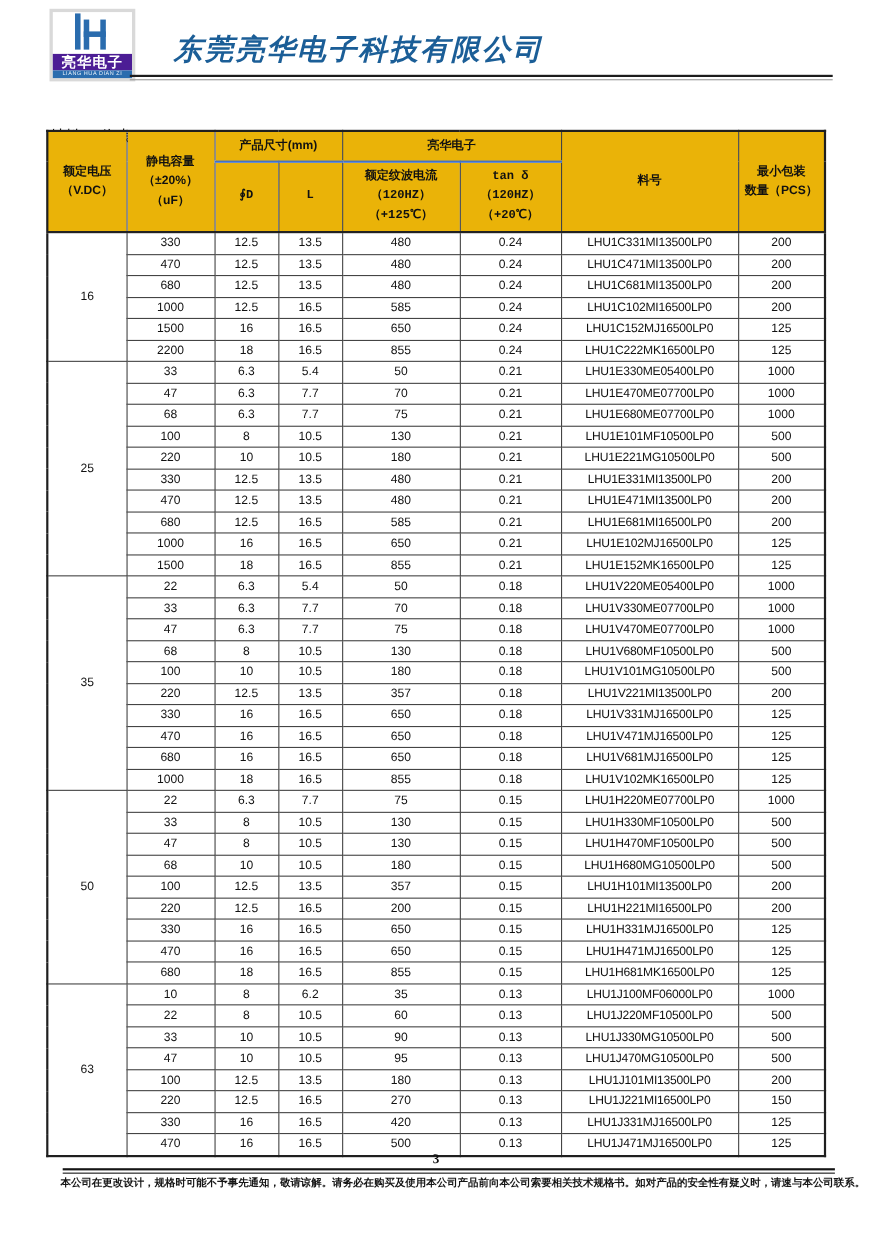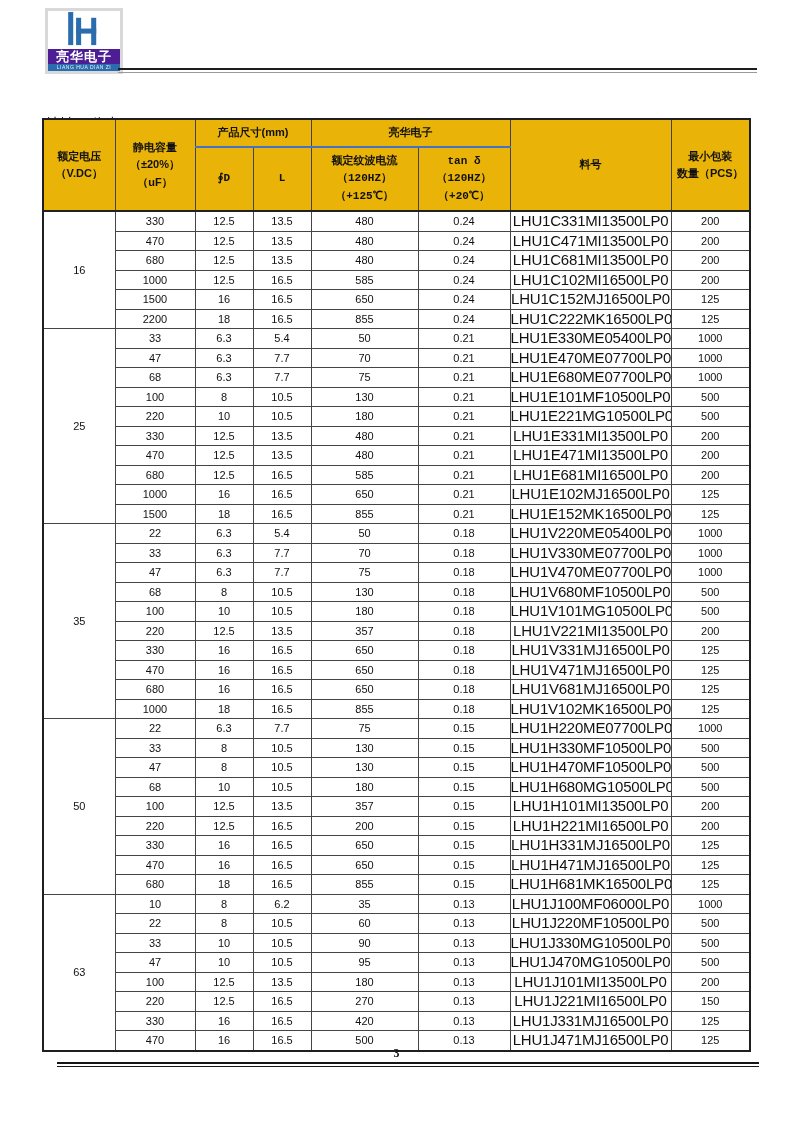--- a/index.html
+++ b/index.html
@@ -51,21 +51,21 @@
   }
   .spec-table thead th {
     font-size:11px; font-weight:bold; white-space:pre-line; line-height:1.55;
     background:#eab308;
   }
   .spec-table thead tr.h1 th { height:26px; }
   .spec-table thead tr.h2 th { height:62px;font-family:Liberation Mono, monospace; }
   .spec-table thead { border-bottom:2px solid #222; }
   .group-th { border-bottom:2px solid #4472C4 !important; }
   .spec-table tbody td { font-size:11px; height:18.5px; line-height:18.5px; white-space:nowrap; }
-  .spec-table tbody td.part-no { font-size:15px; letter-spacing:-0.2px; }
+  .spec-table tbody td.part-no { font-size:11px; letter-spacing:-0.2px; }
   .spec-table tbody tr.group-first td { border-top:1.5px solid #2c2c2c; }
   .voltage-cell { font-size:11px; }
 
   
   .page-number {
     position:absolute; left:0; top:1046px; width:793px; text-align:center;
     font-family:"Liberation Serif", serif; font-weight:bold; font-size:12px;
   }
   .footer-rule {
     position:absolute; left:57px; top:1062px; width:702px; height:2px;
@@ -87,20 +87,21 @@
       <svg width="46" height="36" viewBox="0 0 64 50">
         <rect x="10" y="0" width="7" height="46" fill="#2a6cae"></rect>
         <rect x="21" y="8" width="7" height="38" fill="#2a6cae"></rect>
         <rect x="42" y="8" width="7" height="38" fill="#2a6cae"></rect>
         <rect x="21" y="23" width="28" height="7" fill="#2a6cae"></rect>
       </svg>
     </span>
     <div class="logo-band">亮华电子</div>
     <div class="logo-sub">LIANG HUA DIAN ZI</div>
   </div>
+  <div class="company-name">东莞亮华电子科技有限公司</div>
   <div class="header-rule"></div>
 
   <div class="page-title">特性一览表 2</div>
 
   <table class="spec-table">
     <colgroup>
       <col style="width:72px">
         <col style="width:80px">
         <col style="width:58px">
         <col style="width:58px">
@@ -524,14 +525,15 @@
           <td>500</td>
           <td>0.13</td>
           <td class="part-no">LHU1J471MJ16500LP0</td>
           <td>125</td>
         </tr>
       </tbody>
   </table>
 
   <div class="page-number">3</div>
   <div class="footer-rule"></div>
+  <div class="disclaimer">本公司在更改设计，规格时可能不予事先通知，敬请谅解。请务必在购买及使用本公司产品前向本公司索要相关技术规格书。如对产品的安全性有疑义时，请速与本公司联系。</div>
 
 </div>
 
 </body></html>

